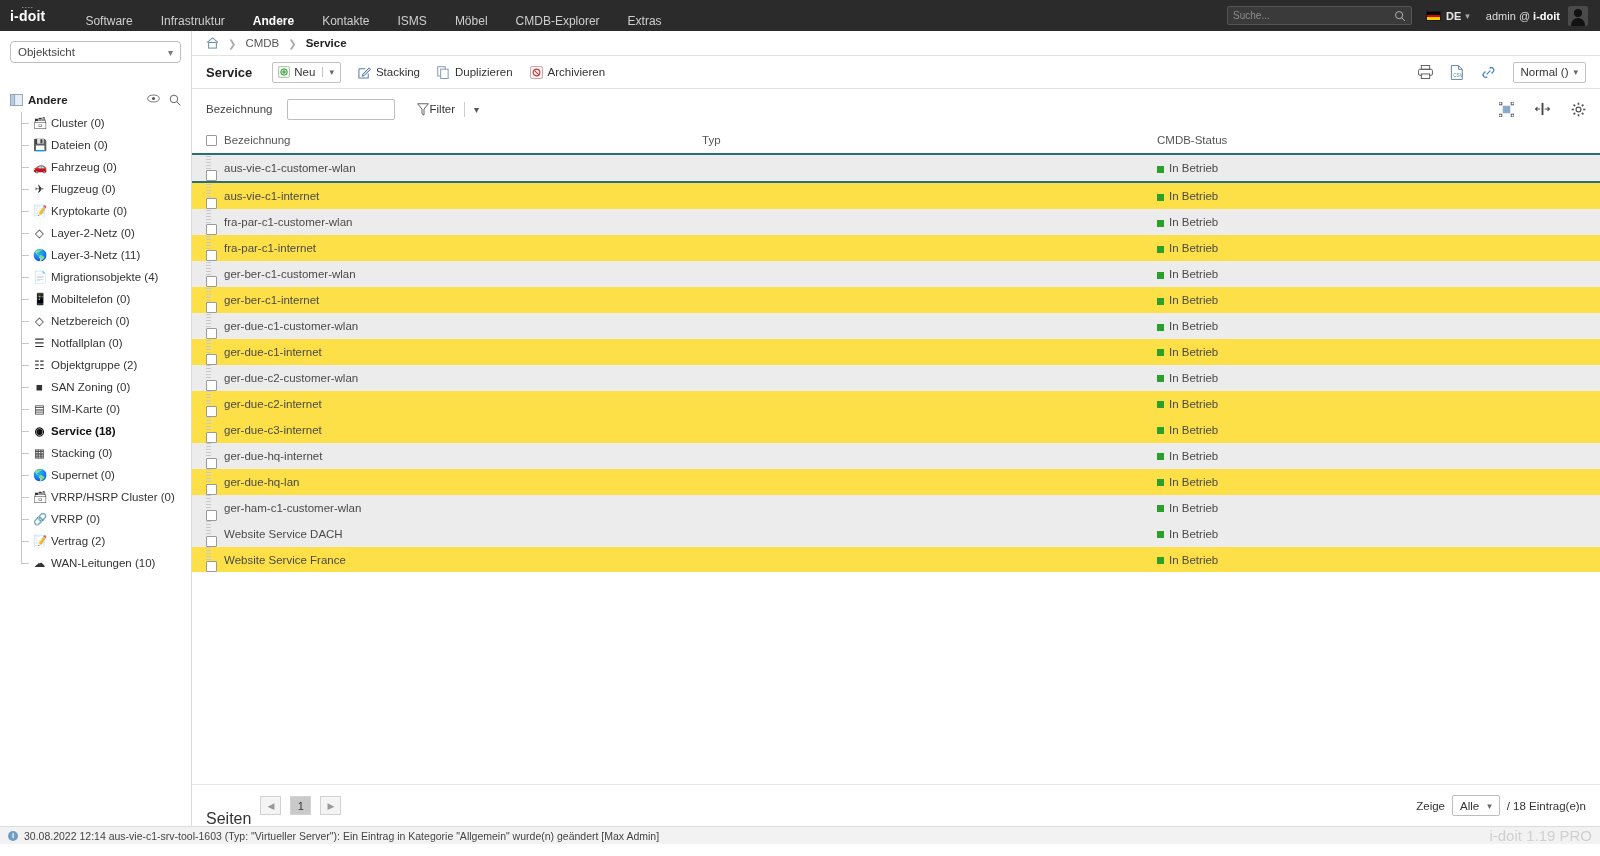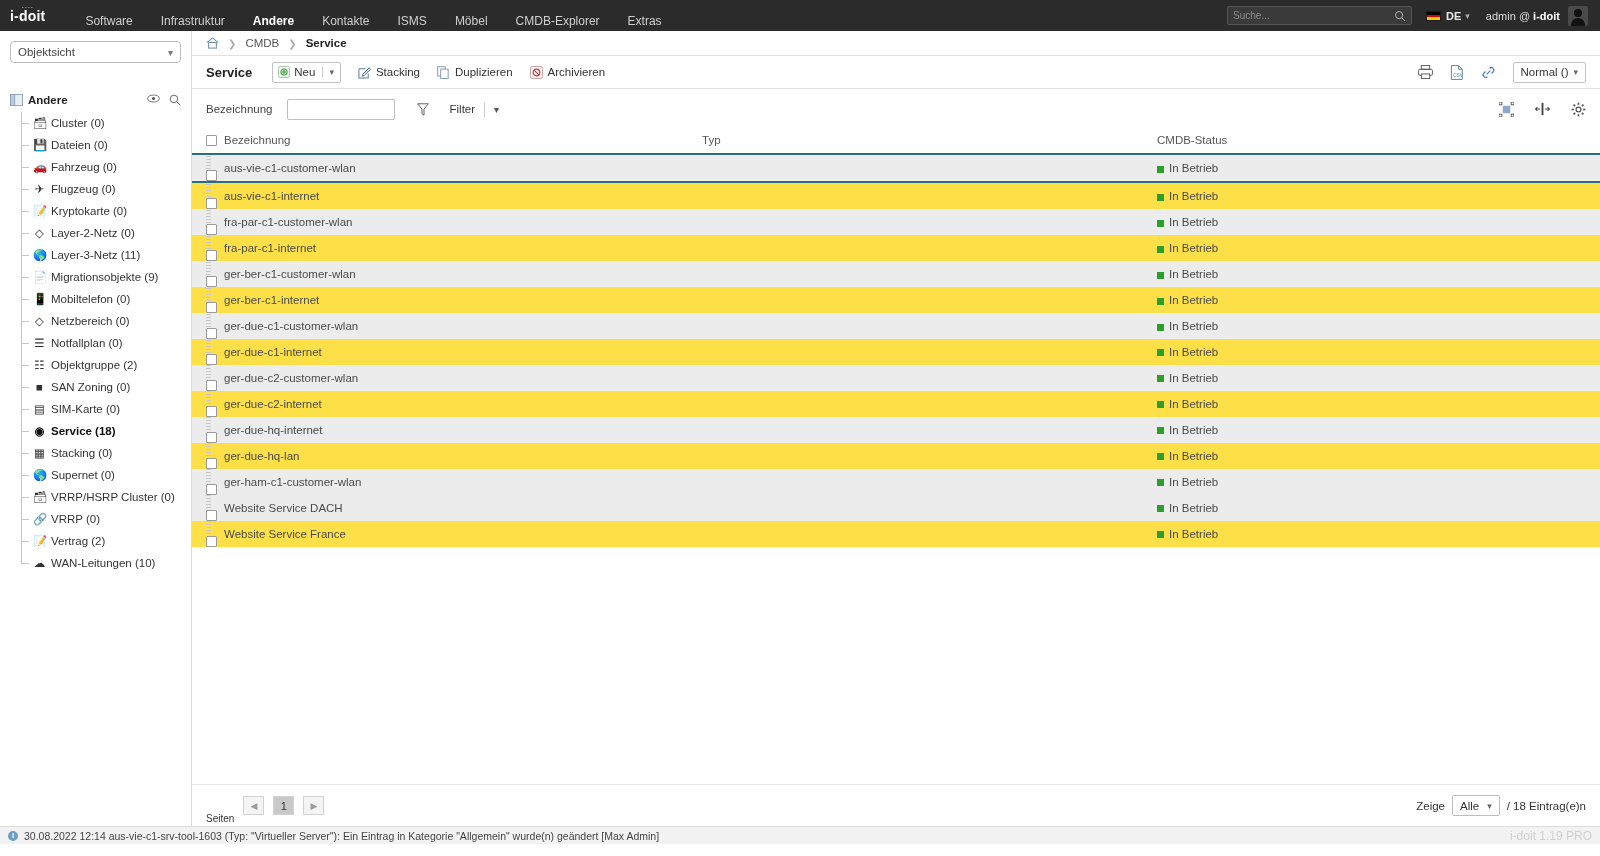--- a/index.html
+++ b/index.html
@@ -148,21 +148,21 @@
     height: 40px; display: flex; align-items: center;
     padding: 0 14px;
   }
   .flabel { font-size: 11.5px; color: #444; margin-right: 14px; }
   .finput {
     width: 108px; height: 21px; border: 1px solid #bdbdbd;
     border-radius: 2px; padding: 0 5px; font-size: 11.5px;
     outline: none; font-family: "Liberation Sans", sans-serif;
   }
   .fbtn {
-    display: flex; align-items: flex-start; gap: 21px;
+    display: flex; align-items: flex-start; gap: 1px;
     margin-left: 22px; font-size: 11.5px; color: #333; cursor: pointer;
   }
   .fdiv { width: 1px; height: 15px; background: #ccc; margin: 0 9px; }
   .fbright { margin-left: auto; display: flex; align-items: center; gap: 21px; color: #555; }
 
   
   .tblwrap { flex: 1; overflow: hidden; }
   table { width: 100%; border-collapse: collapse; table-layout: fixed; }
   thead th {
     text-align: left; font-weight: normal; font-size: 11.5px;
@@ -196,21 +196,21 @@
     display: inline-block; width: 7px; height: 7px;
     background: #2aa02a; margin-right: 5px; vertical-align: middle;
   }
 
   
   .footer {
     height: 42px; display: flex; align-items: center;
     padding: 0 14px; border-top: 1px solid #e6e6e6;
   }
   .pg { display: flex; align-items: center; gap: 9px; }
-  .pglbl { font-size: 10px; color: #333; margin-top: 26px; }
+  .pglbl { font-size: 16px; color: #333; margin-top: 26px; }
   .pgbtn {
     width: 21px; height: 19px; border: 1px solid #d2d2d2;
     background: #f4f4f4; display: flex; align-items: center;
     justify-content: center; font-size: 9px; color: #999; cursor: pointer;
   }
   .pgbtn.cur { background: #c9c9c9; color: #333; font-size: 11px; }
   .fright { margin-left: auto; display: flex; align-items: center; gap: 7px; font-size: 11.5px; color: #333; }
   .allsel {
     display: flex; align-items: center; gap: 8px;
     height: 21px; border: 1px solid #bdbdbd; border-radius: 2px;
@@ -224,21 +224,21 @@
     padding: 0 8px; font-size: 10.5px; color: #444;
     position: relative;
   }
   .ibadge {
     width: 10px; height: 10px; border-radius: 50%;
     background: #6f9dc6; color: #fff; font-size: 8px;
     display: inline-flex; align-items: center; justify-content: center;
     margin-right: 6px; font-weight: bold;
   }
   .ver {
-    position: absolute; right: 8px; font-size: 12px; color: #d0d0d0;
+    position: absolute; right: 8px; font-size: 15px; color: #d0d0d0;
   }
   svg { display: block; }
 </style>
 </head>
 <body>
 
 <div class="topnav">
   <div class="logo">
     <span class="dots">····</span>
     <span>i-doit</span>
@@ -326,21 +326,21 @@
       <div class="titem">
           <span class="ic">◇</span>
           <span>Layer-2-Netz (0)</span>
         </div>
       <div class="titem">
           <span class="ic">🌎</span>
           <span>Layer-3-Netz (11)</span>
         </div>
       <div class="titem">
           <span class="ic">📄</span>
-          <span>Migrationsobjekte (9)</span>
+          <span>Migrationsobjekte (4)</span>
         </div>
       <div class="titem">
           <span class="ic">📱</span>
           <span>Mobiltelefon (0)</span>
         </div>
       <div class="titem">
           <span class="ic">◇</span>
           <span>Netzbereich (0)</span>
         </div>
       <div class="titem">
@@ -602,20 +602,26 @@
               <td>ger-due-c2-customer-wlan</td>
               <td></td>
               <td><span class="statdot"></span><span>In Betrieb</span></td>
             </tr>
             <tr class="even">
               <td class="c-chk" style="padding-left: 14px;"><span class="handle"></span><span class="cb"></span></td>
               <td>ger-due-c2-internet</td>
               <td></td>
               <td><span class="statdot"></span><span>In Betrieb</span></td>
             </tr>
+            <tr class="even">
+              <td class="c-chk" style="padding-left: 14px;"><span class="handle"></span><span class="cb"></span></td>
+              <td>ger-due-c3-internet</td>
+              <td></td>
+              <td><span class="statdot"></span><span>In Betrieb</span></td>
+            </tr>
             <tr class="odd">
               <td class="c-chk" style="padding-left: 14px;"><span class="handle"></span><span class="cb"></span></td>
               <td>ger-due-hq-internet</td>
               <td></td>
               <td><span class="statdot"></span><span>In Betrieb</span></td>
             </tr>
             <tr class="even">
               <td class="c-chk" style="padding-left: 14px;"><span class="handle"></span><span class="cb"></span></td>
               <td>ger-due-hq-lan</td>
               <td></td>

